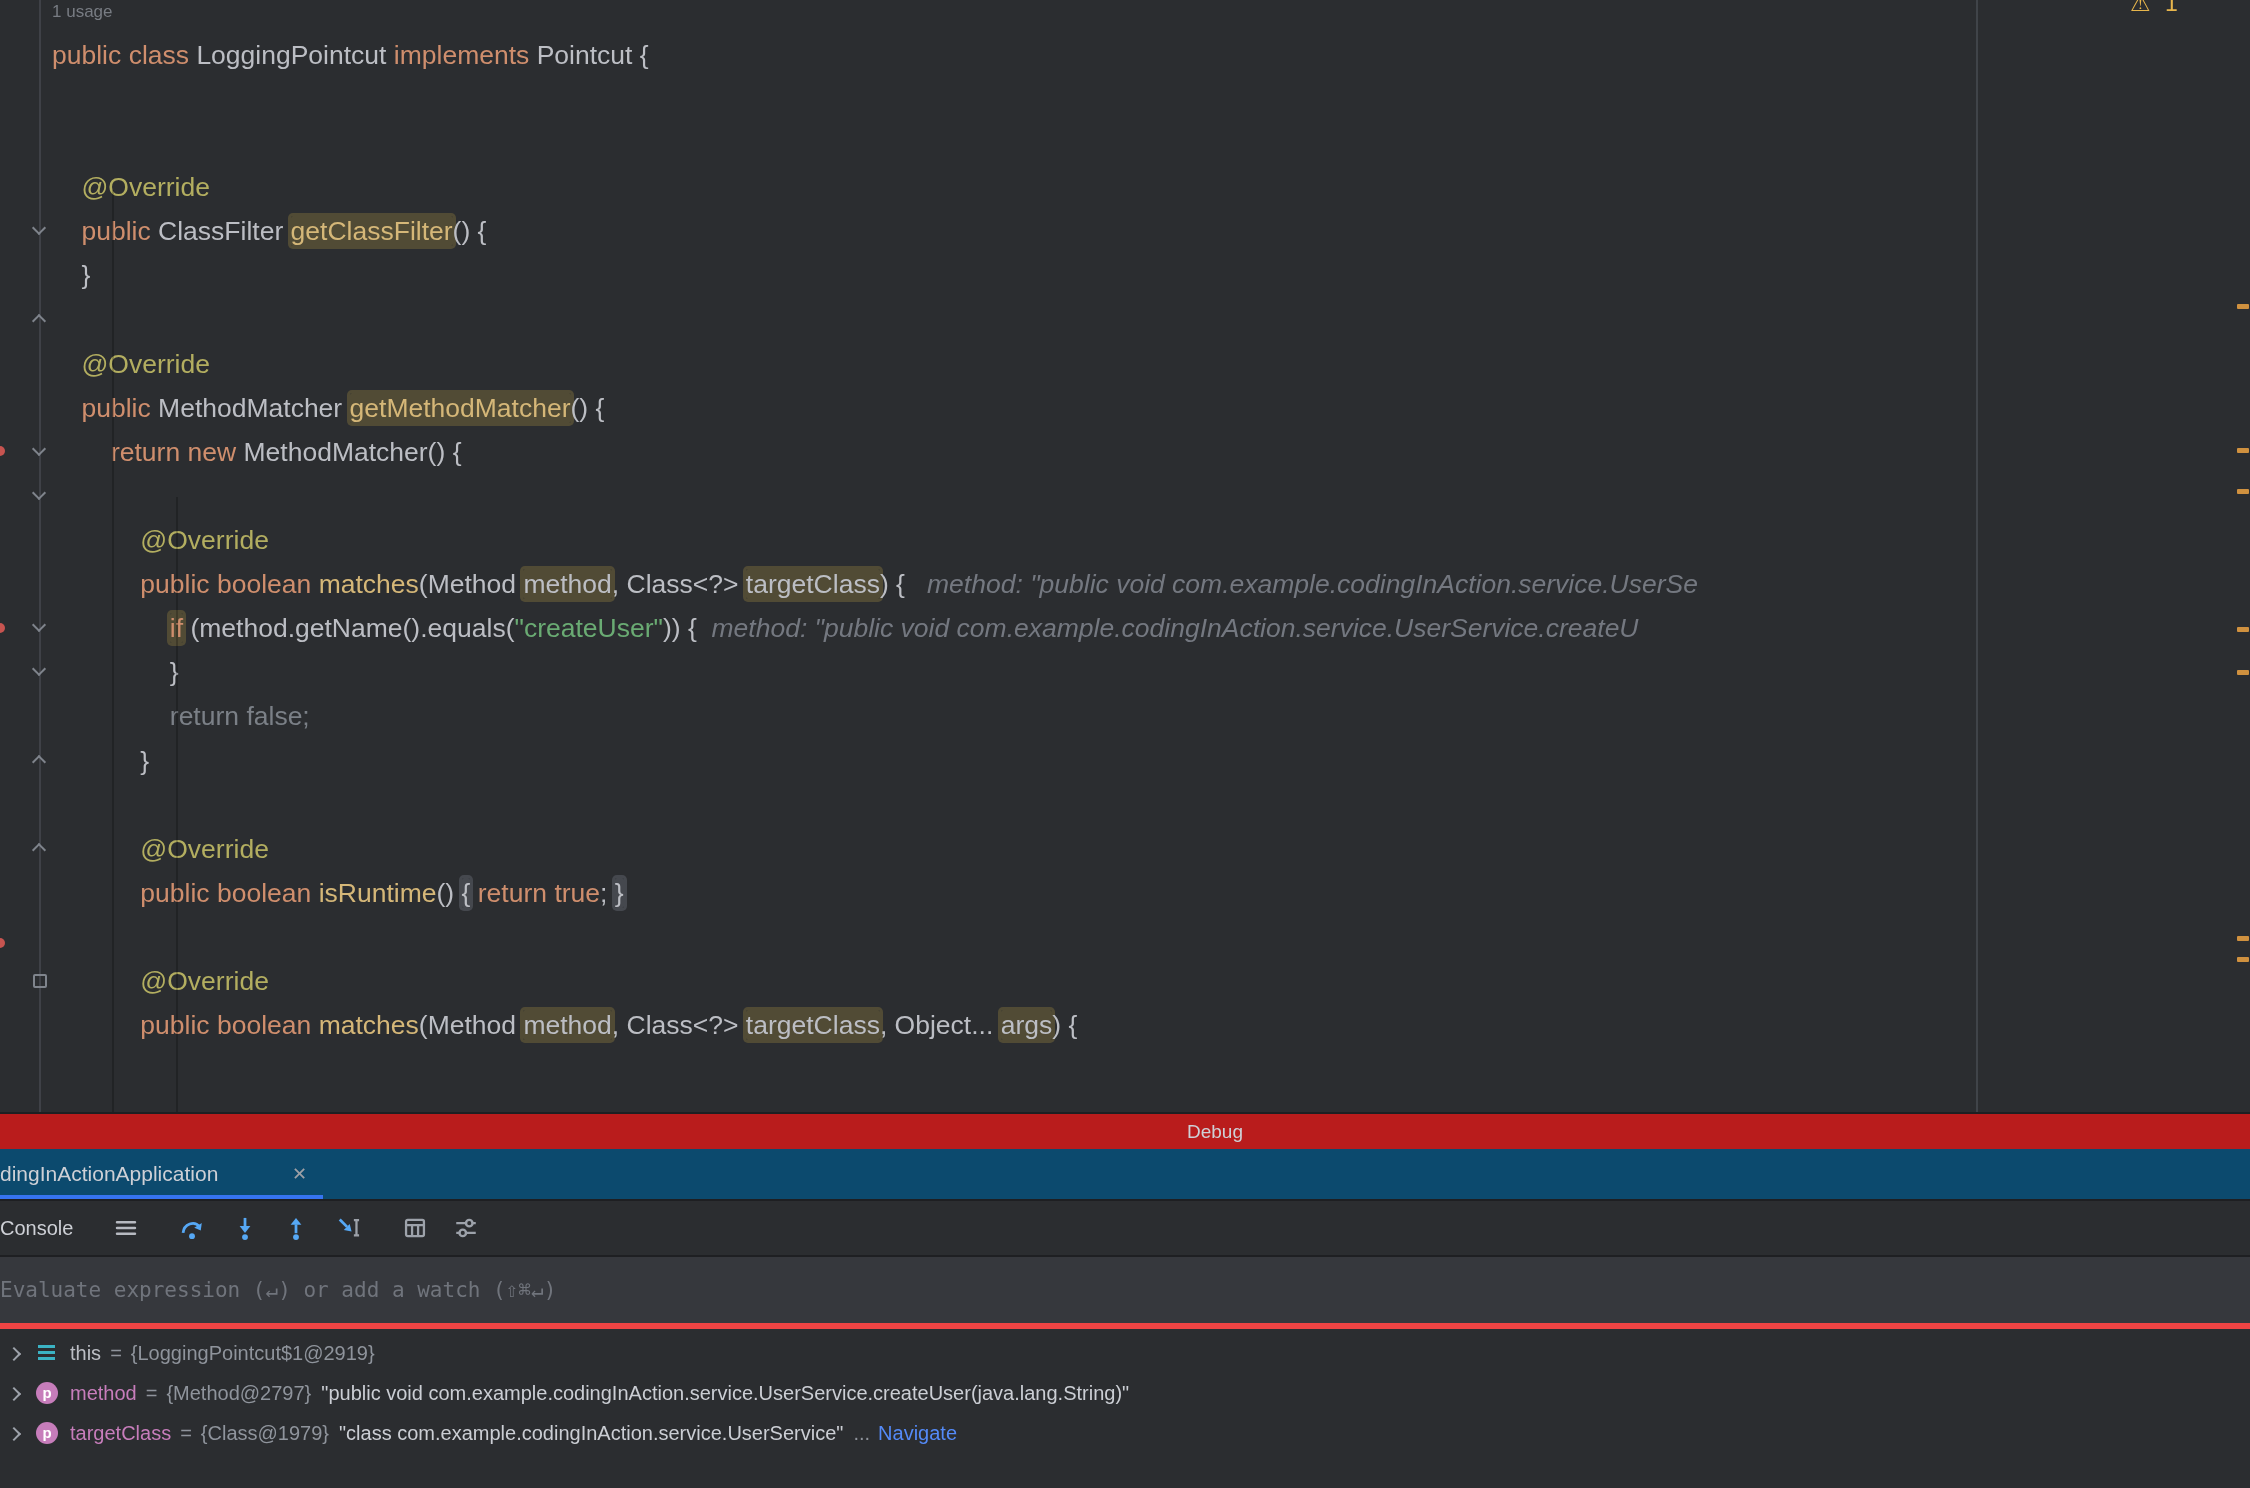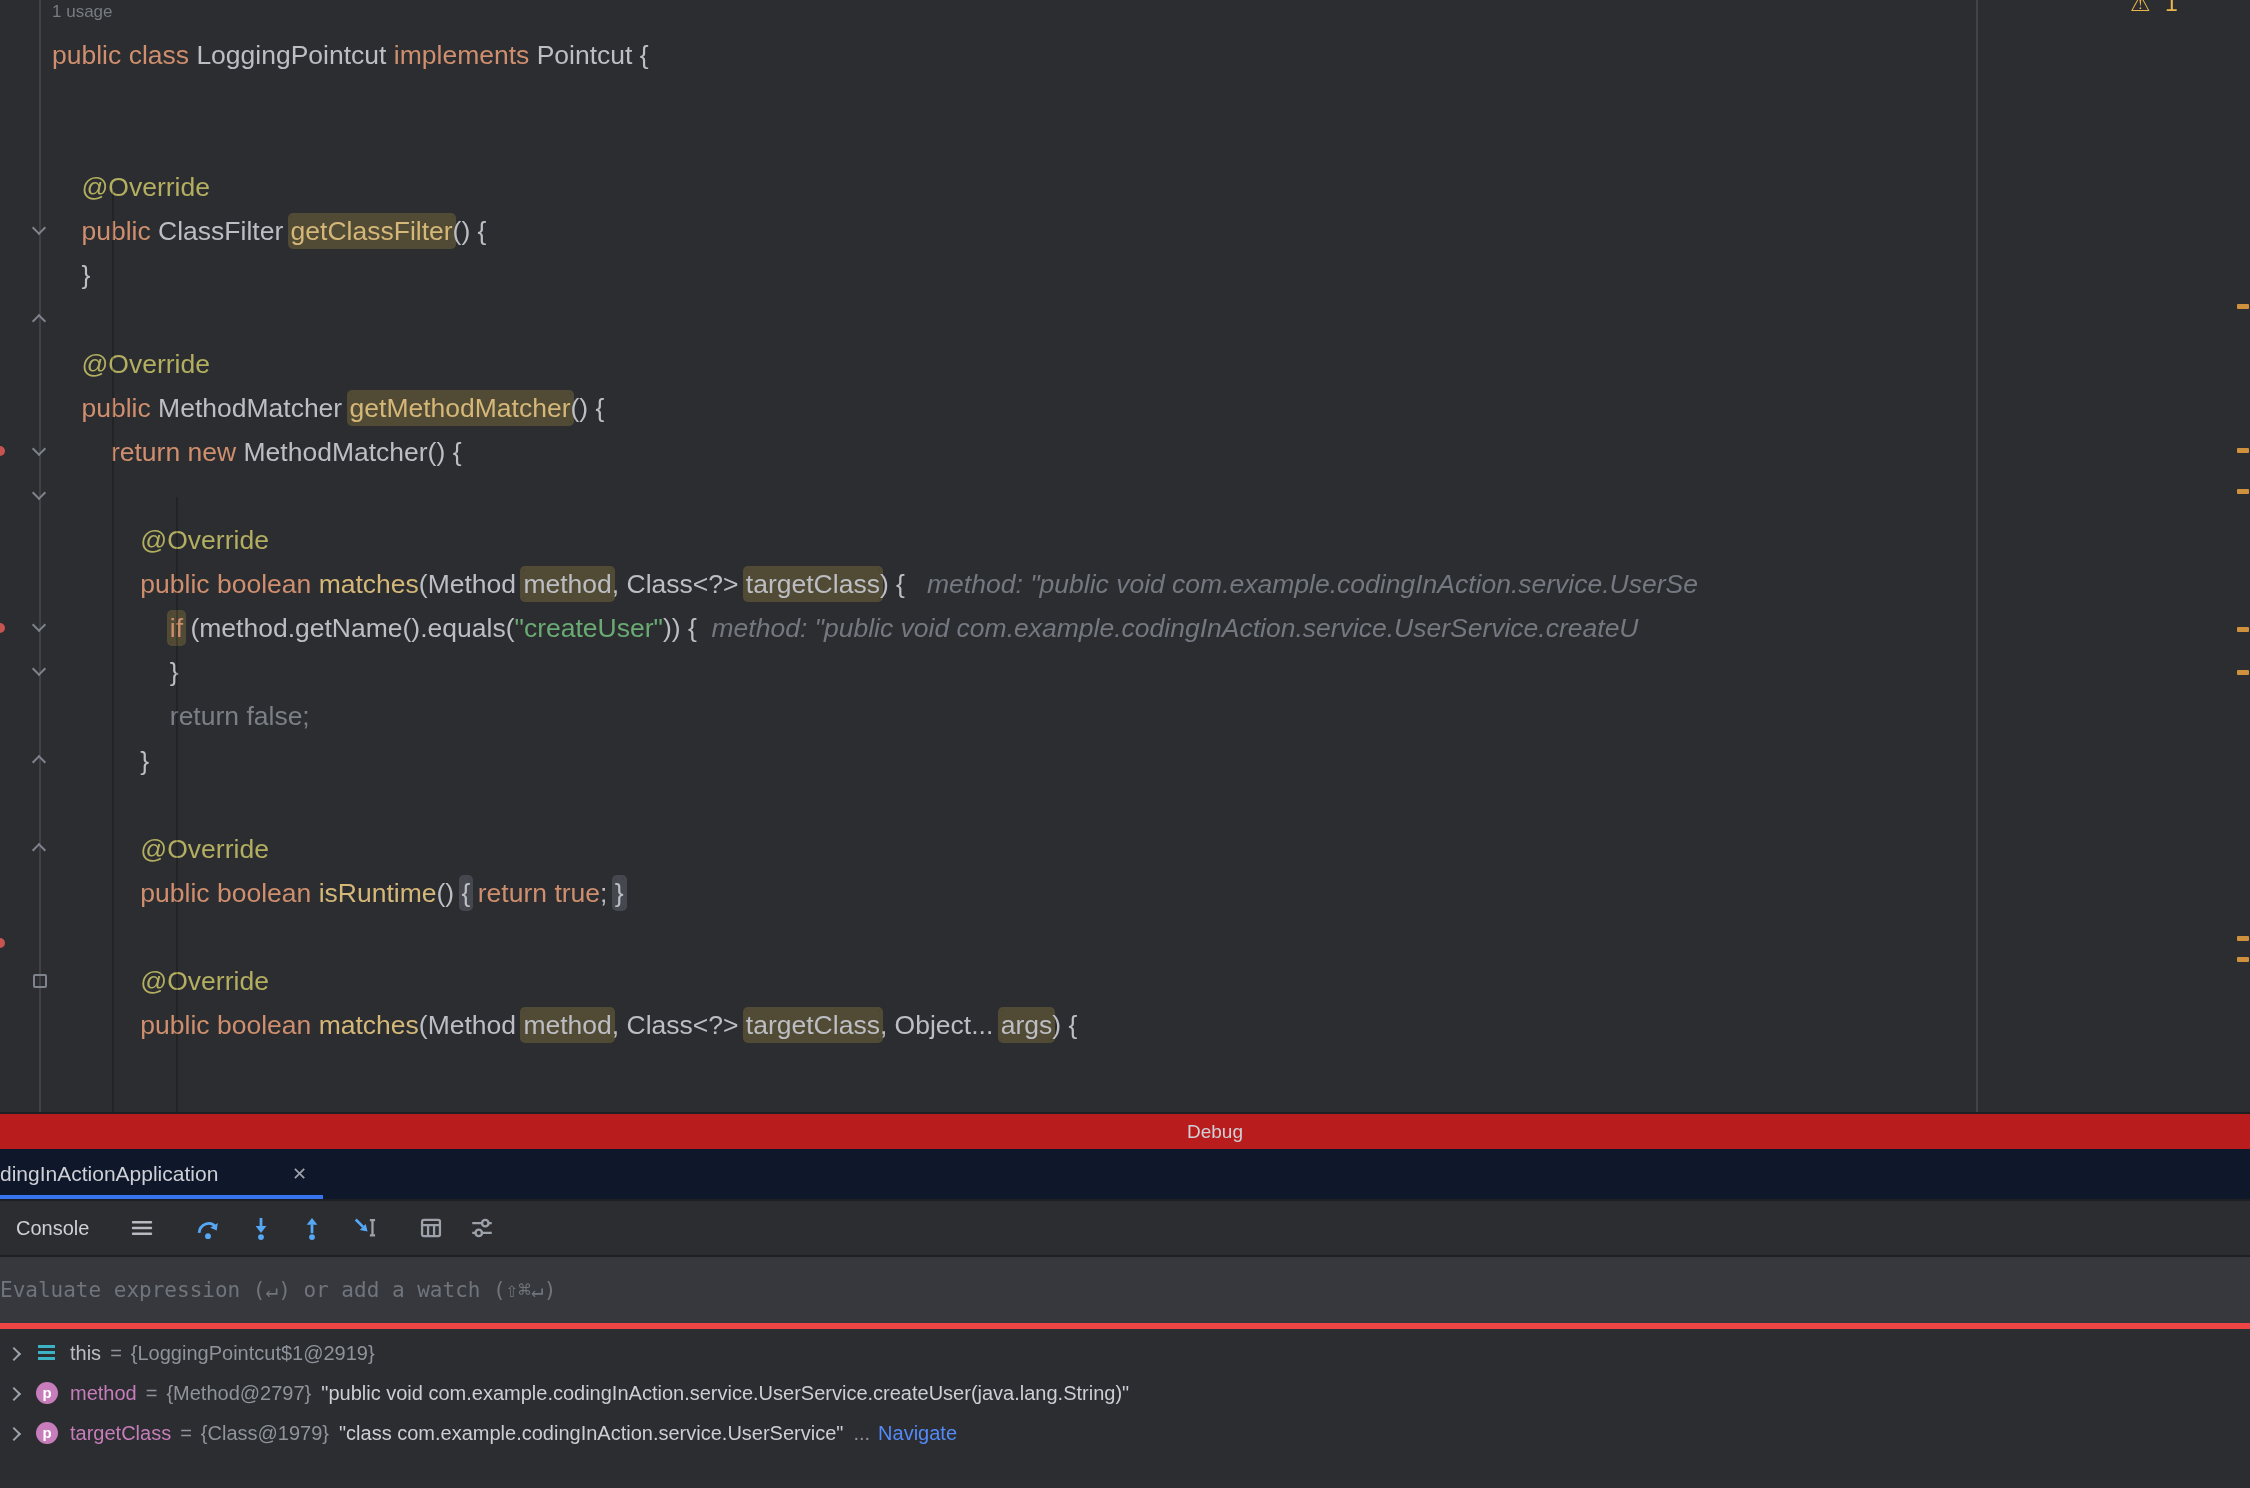--- a/index.html
+++ b/index.html
@@ -42,27 +42,27 @@
   .inspections{position:absolute;left:2130px;top:-10px;z-index:7;font-size:23px;color:#E8B64C;letter-spacing:4px;}
 
   .error-stripe{position:absolute;right:0;top:0;width:14px;height:1112px;z-index:8;}
   .stripe-mark{position:absolute;left:1px;width:12px;height:5px;background:#D0913F;border-radius:1px;}
 
   
   .panel{position:absolute;left:0;top:1112px;width:2250px;height:376px;background:#2B2D30;border-top:2px solid #1E1F22;}
   .panel-header{position:relative;height:35px;background:#b91c1c;}
   .panel-title{position:absolute;left:1215px;top:50%;transform:translate(-50%,-50%);font-size:19px;color:#CED0D6;}
 
-  .tab-bar{position:relative;height:52px;border-bottom:2px solid #1E1F22;background:#0f172a;}
+  .tab-bar{position:relative;height:52px;border-bottom:2px solid #1E1F22;background:#0c4a6e;}
   .tab{position:absolute;left:0;top:0;width:323px;height:100%;}
   .tab-label{position:absolute;left:0px;top:50%;transform:translateY(-50%);font-size:21px;color:#CED0D6;white-space:nowrap;}
   .tab-close{position:absolute;left:292px;top:50%;transform:translateY(-50%);font-size:18px;color:#9DA0A6;cursor:pointer;}
   .tab-underline{position:absolute;left:0;bottom:0;width:100%;height:4px;background:#3674F0;}
 
-  .toolbar{position:relative;height:56px;display:flex;align-items:center;padding-left:16px;border-bottom:2px solid #1E1F22;background:#2B2D30;}
+  .toolbar{position:relative;height:56px;display:flex;align-items:center;border-bottom:2px solid #1E1F22;background:#2B2D30;}
   .console-label{font-size:20px;color:#CED0D6;}
   .tbtn{display:inline-flex;width:26px;height:26px;align-items:center;justify-content:center;}
   .tbtn svg{width:26px;height:26px;}
   .ml25{margin-left:25px;}.ml40{margin-left:40px;}.ml27{margin-left:27px;}
 
   .evaluate-row{height:72px;background:#36383D;border-bottom:6px solid #ef4444;display:flex;align-items:center;}
   .evaluate-text{font-family:"DejaVu Sans Mono","DejaVu Sans",monospace;font-size:21px;color:#70747C;}
 
   .vars{padding-top:4px;}
   .var-row{height:40px;display:flex;align-items:center;font-size:20px;white-space:nowrap;}

